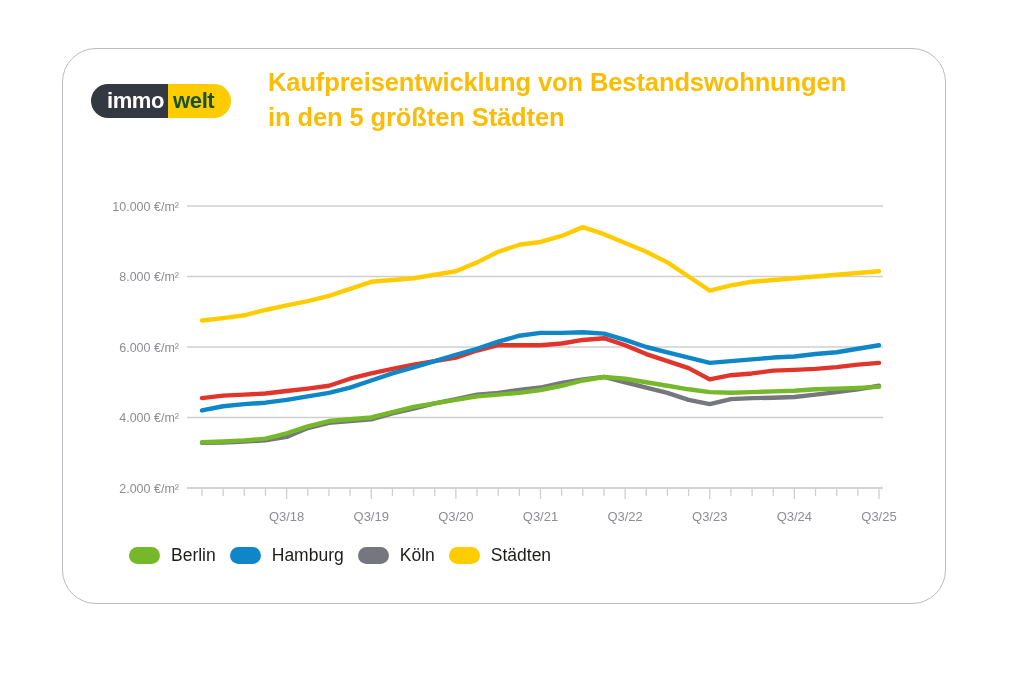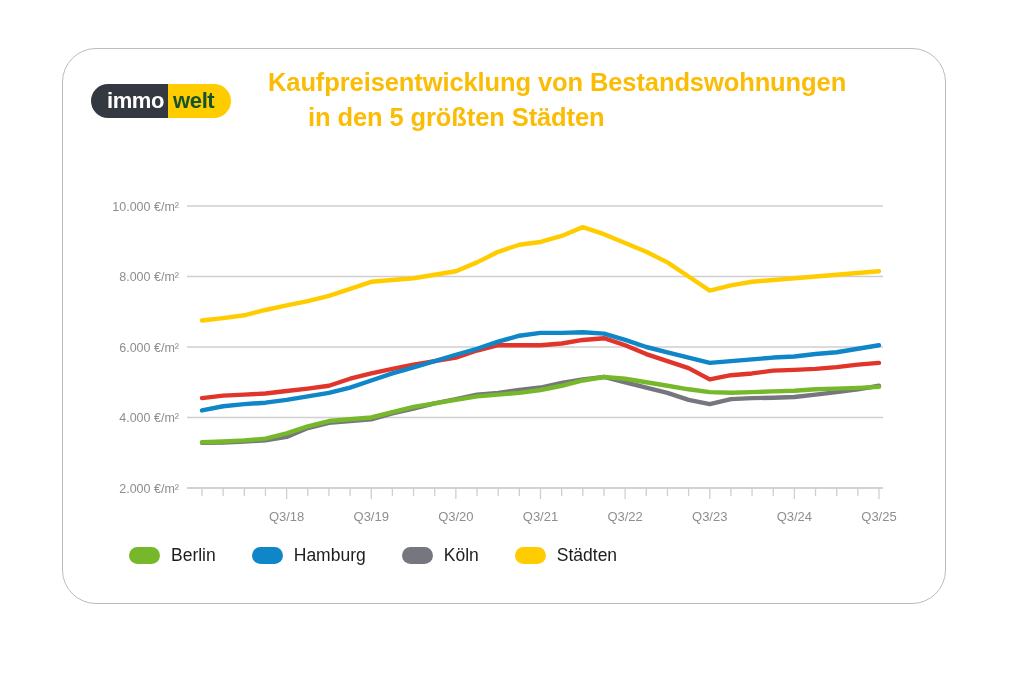--- a/index.html
+++ b/index.html
@@ -58,36 +58,36 @@
   #title {
     position: absolute;
     left: 205px; top: 16px;
     width: 670px;
     color: #fbbc05;
     font-size: 25.5px;
     font-weight: bold;
     line-height: 35px;
     letter-spacing: -0.1px;
   }
-  #title .line2 { display: block; margin-left: 40px; }
+  #title .line2 { display: block; }
   
   #plot {
     position: absolute;
     left: 0; top: 0;
     width: 884px; height: 556px;
   }
   #plot svg { display: block; }
   
   #legend {
     position: absolute;
     left: 66px; top: 496px;
     width: 790px;
     display: flex;
     align-items: center;
-    gap: 36px;
+    gap: 14px;
   }
   .legend-item {
     display: flex;
     align-items: center;
     gap: 11px;
   }
   .legend-swatch {
     width: 31px; height: 17px;
     border-radius: 9px;
     flex: 0 0 auto;

